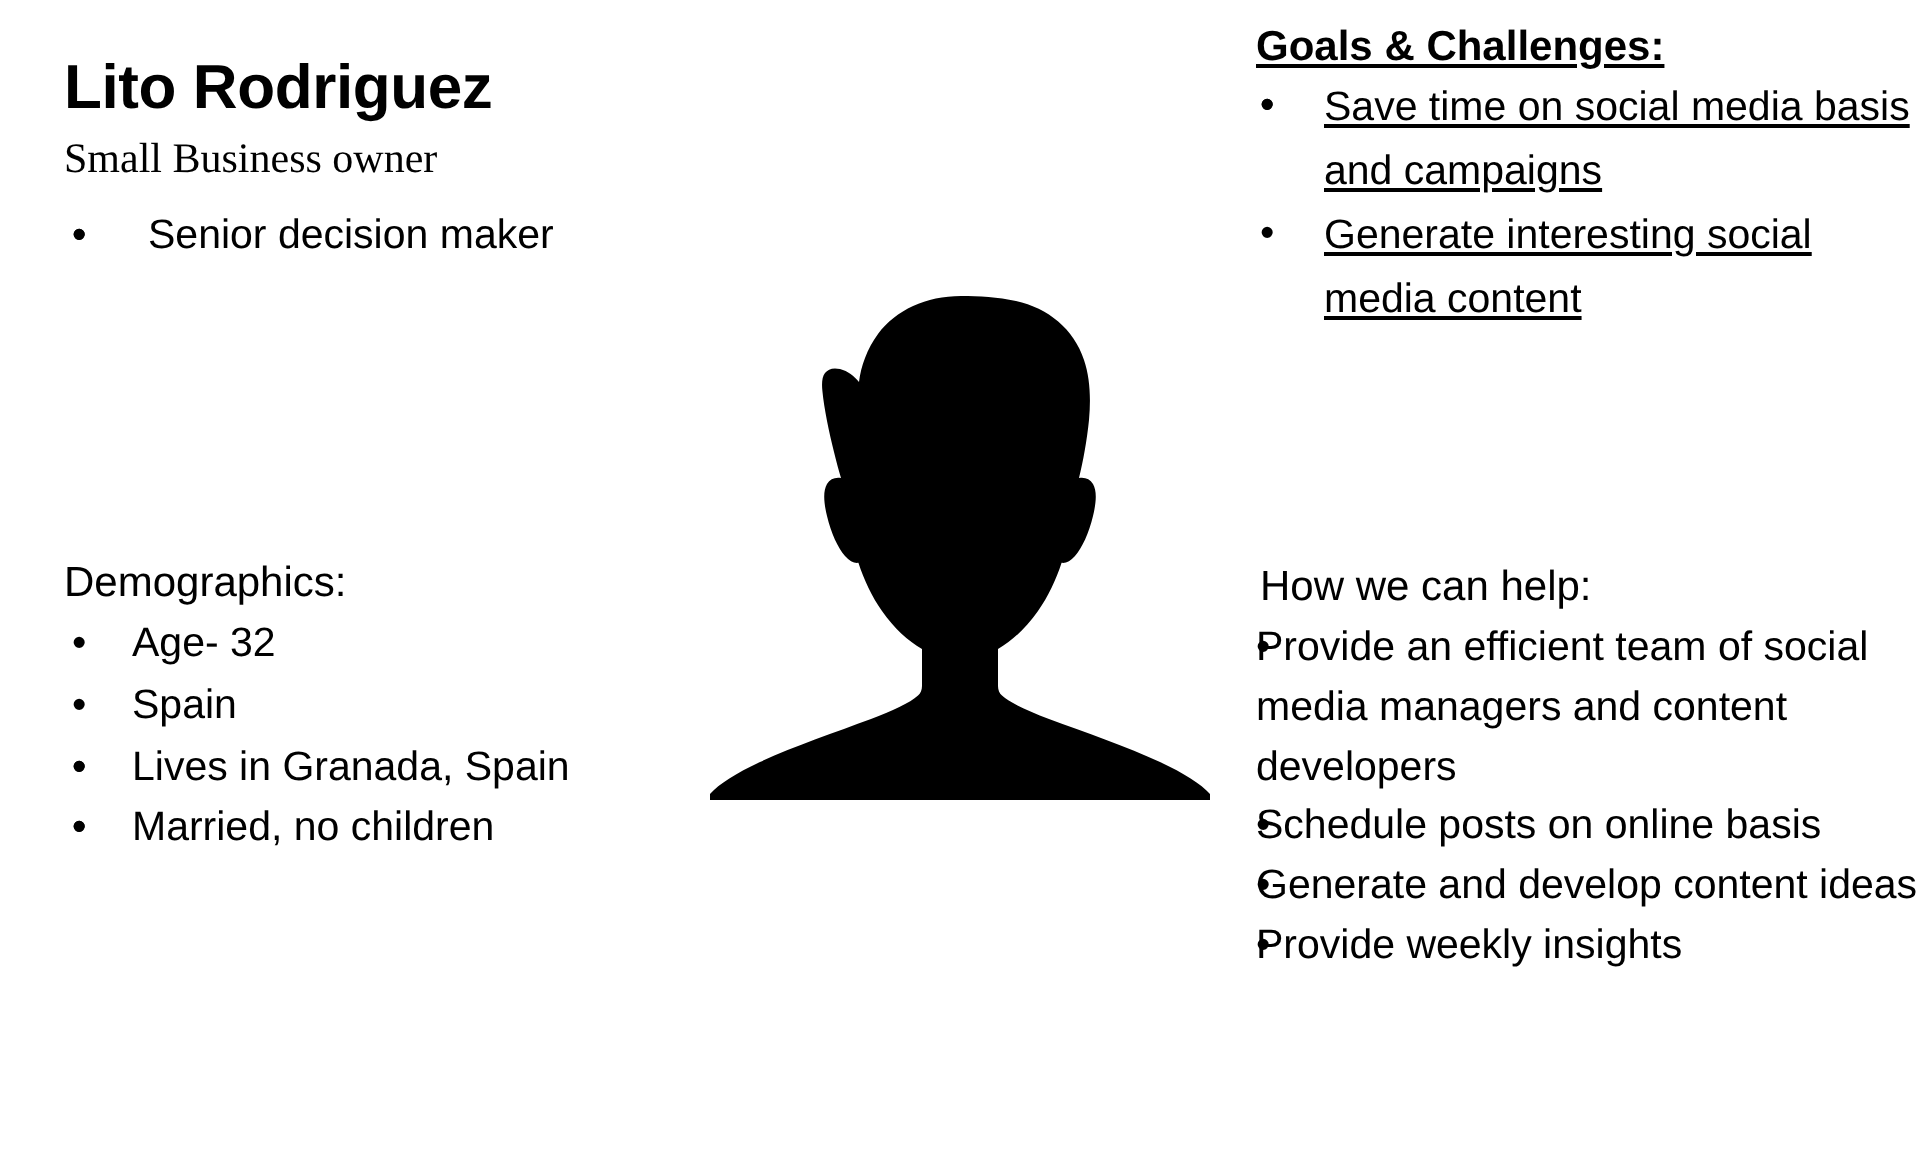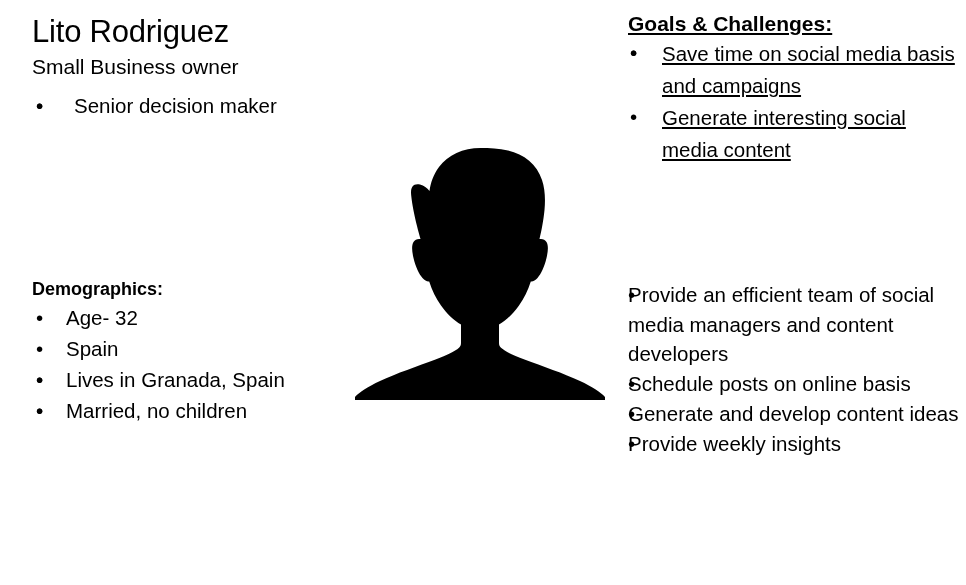--- a/index.html
+++ b/index.html
@@ -21,30 +21,31 @@
 
   
   #left-column {
     position: absolute;
     left: 30px;
     top: 10px;
     width: 420px;
   }
   .persona-name {
     font-size: 31px;
-    font-weight: normal;
+    font-weight: bold;
     letter-spacing: -0.2px;
     line-height: 1.15;
-    margin: 4px 0 4px 2px;
+    margin: 16px 0 4px 2px;
   }
   .persona-role {
     font-size: 21px;
     font-weight: normal;
     line-height: 1.25;
     margin: 0 0 10px 2px;
+    font-family: Liberation Serif, serif;
   }
 
   ul.bullets {
     list-style: none;
     margin: 0;
     padding: 0;
   }
   ul.bullets > li {
     position: relative;
     font-size: 20.5px;
@@ -66,22 +67,22 @@
   }
 
   
   #demographics-bullets > li {
     padding-left: 30px;
     margin-left: 6px;
     margin-bottom: 1px;
   }
 
   .section-heading {
-    font-size: 18px;
-    font-weight: bold;
+    font-size: 21px;
+    font-weight: normal;
     margin: 0 0 2px 2px;
     line-height: 1.3;
   }
 
   #demographics-block {
     position: absolute;
     left: 30px;
     top: 278px;
     width: 360px;
   }
@@ -200,20 +201,21 @@
   <div id="right-column">
     <div class="section-heading">Goals &amp; Challenges:</div>
     <ul class="bullets" id="goals-bullets">
         <li><span class="bullet-dot">•</span></li>
         <li><span class="bullet-dot">•</span><span>Save time on social media basis and campaigns</span></li>
         <li><span class="bullet-dot">•</span><span>Generate interesting social media content</span></li>
       </ul>
   </div>
 
   <div id="help-block">
+    <div class="section-heading">How we can help:</div>
     <ul class="bullets" id="help-bullets">
         <li><span class="bullet-dot">•</span><span>Provide an efficient team of social media managers and content developers</span></li>
         <li><span class="bullet-dot">•</span><span>Schedule posts on online basis</span></li>
         <li><span class="bullet-dot">•</span><span>Generate and develop content ideas</span></li>
         <li><span class="bullet-dot">•</span><span>Provide weekly insights</span></li>
       </ul>
   </div>
 
 </div>
 

